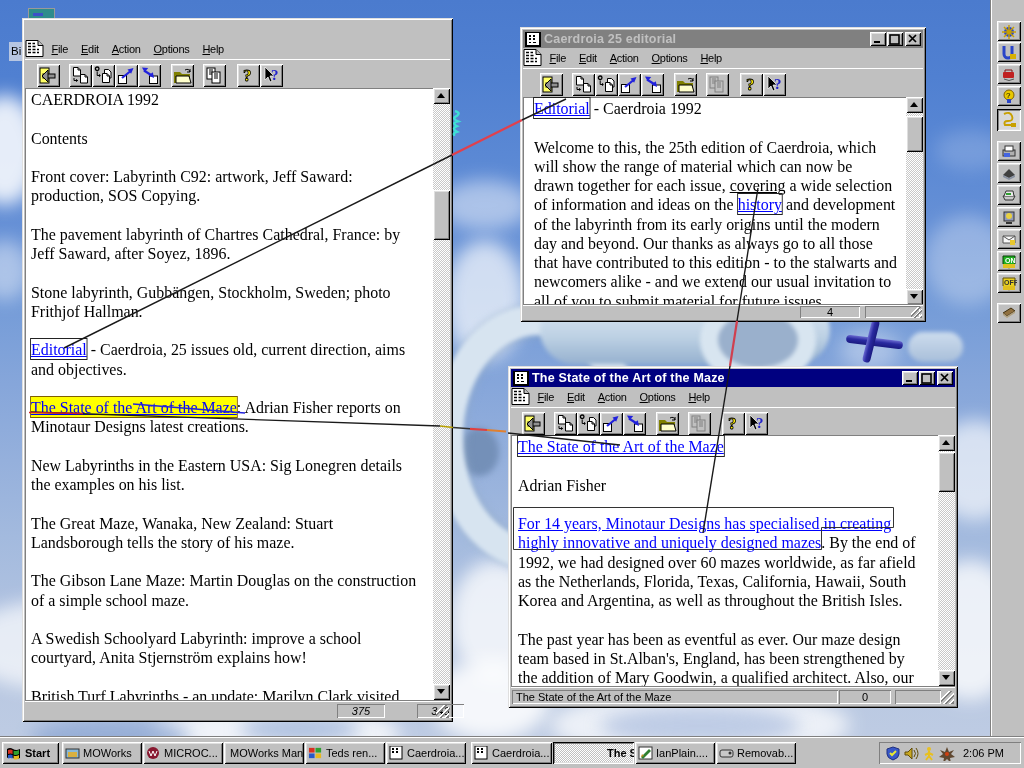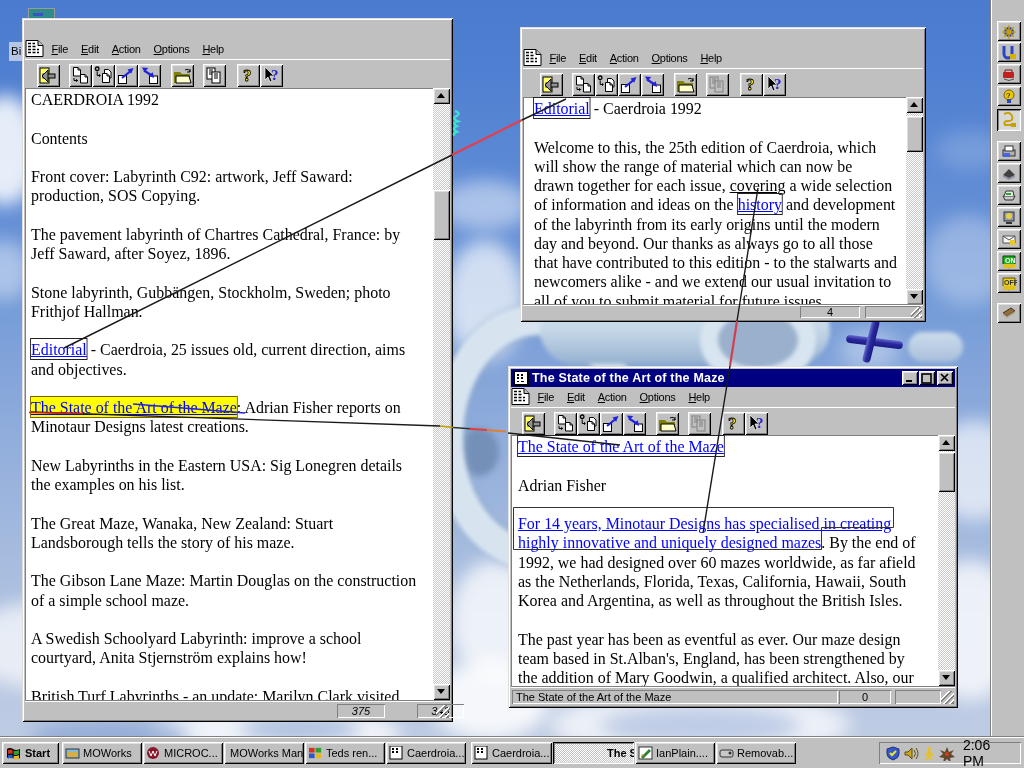--- a/index.html
+++ b/index.html
@@ -35,21 +35,21 @@
 .grip{position:absolute;right:1px;bottom:1px;width:13px;height:13px;
 background:linear-gradient(135deg,transparent 30%,#fff 30%,#fff 38%,#808080 38%,#808080 46%,transparent 46%,transparent 55%,#fff 55%,#fff 63%,#808080 63%,#808080 71%,transparent 71%,transparent 80%,#fff 80%,#fff 88%,#808080 88%);}
 a{color:#0000ff;text-decoration:underline;}
 .abox{outline:1px solid #222;}
 
 #taskbar{position:absolute;left:0;bottom:0;width:1024px;height:30px;background:#c0c0c0;border-top:1px solid #fff;box-shadow:0 -1px 0 #808080;}
 .tkb{position:absolute;top:4px;height:22px;background:#c0c0c0;box-shadow:inset 1px 1px 0 #fff,inset -1px -1px 0 #000,inset 2px 2px 0 #dfdfdf,inset -2px -2px 0 #808080;font-size:11px;display:flex;align-items:center;padding-left:3px;white-space:nowrap;overflow:hidden;}
 .tkb b{font-weight:bold;}
 .tkb span{margin-left:3px;}
 .tkb.down{box-shadow:inset 1px 1px 0 #000,inset -1px -1px 0 #fff,inset 2px 2px 0 #808080,inset -2px -2px 0 #dfdfdf;background-image:linear-gradient(45deg,#fff 25%,transparent 25%,transparent 75%,#fff 75%),linear-gradient(45deg,#fff 25%,#c0c0c0 25%,#c0c0c0 75%,#fff 75%);background-size:2px 2px;background-position:0 0,1px 1px;}
-#tray{position:absolute;top:4px;right:3px;height:22px;box-shadow:inset 1px 1px 0 #808080,inset -1px -1px 0 #fff;display:flex;align-items:center;padding:0 6px;font-size:14px;}
+#tray{position:absolute;top:4px;right:3px;height:22px;box-shadow:inset 1px 1px 0 #808080,inset -1px -1px 0 #fff;display:flex;align-items:center;padding:0 6px;font-size:11px;}
 
 #rbar{position:absolute;right:0;top:0;width:32px;height:738px;background:#c0c0c0;border-left:1px solid #fff;box-shadow:-1px 0 0 #808080;}
 .rb{position:absolute;left:5px;width:24px;height:20px;background:#c0c0c0;box-shadow:inset 1px 1px 0 #fff,inset -1px -1px 0 #000,inset 2px 2px 0 #dfdfdf,inset -2px -2px 0 #808080;}
 .rb.down{box-shadow:inset 1px 1px 0 #000,inset -1px -1px 0 #fff,inset 2px 2px 0 #808080,inset -2px -2px 0 #dfdfdf;background:#d8d8d8;}
 .rb svg{position:absolute;left:4px;top:2px;}
 #overlay{position:absolute;left:0;top:0;z-index:50;pointer-events:none;}
 </style></head>
 <body>
 
 <div class="cloud" style="left:-30px;top:95px;width:70px;height:110px;"></div>
@@ -467,20 +467,43 @@
   </div>
  </div>
  <div class="statusrow" style="bottom:3px;font-style:italic;">
   <div class="sf" style="left:312px;width:48px;">375</div>
   <div class="sf" style="left:365px;width:47px;margin-left:27px;">343</div>
   <div class="grip"></div>
  </div>
 </div>
 
 <div class="win" id="w2" style="left:520px;top:27px;width:406px;height:295px;">
+ <div class="tbar" style="top:3px;">
+  <svg width="16" height="15" viewBox="0 0 16 15">
+        <use href="#iDoc" x="1" y="0"></use>
+      </svg>
+  <div class="txt">Caerdroia 25 editorial</div>
+  <div class="capbtns">
+        <div class="cb">
+          <svg width="16" height="14">
+            <use href="#iMin"></use>
+          </svg>
+        </div>
+        <div class="cb">
+          <svg width="16" height="14">
+            <use href="#iMax" y="1"></use>
+          </svg>
+        </div>
+        <div class="cb" style="margin-left:2px;">
+          <svg width="16" height="14">
+            <use href="#iCls"></use>
+          </svg>
+        </div>
+      </div>
+ </div>
  <div class="menubar" style="top:21px;height:20px;">
   <svg class="mic" width="20" height="20" viewBox="0 0 20 19">
         <use href="#iNote"></use>
       </svg>
   <div class="mi"><u>F</u>ile</div>
       <div class="mi"><u>E</u>dit</div>
       <div class="mi"><u>A</u>ction</div>
       <div class="mi"><u>O</u>ptions</div>
       <div class="mi"><u>H</u>elp</div>
  </div>

